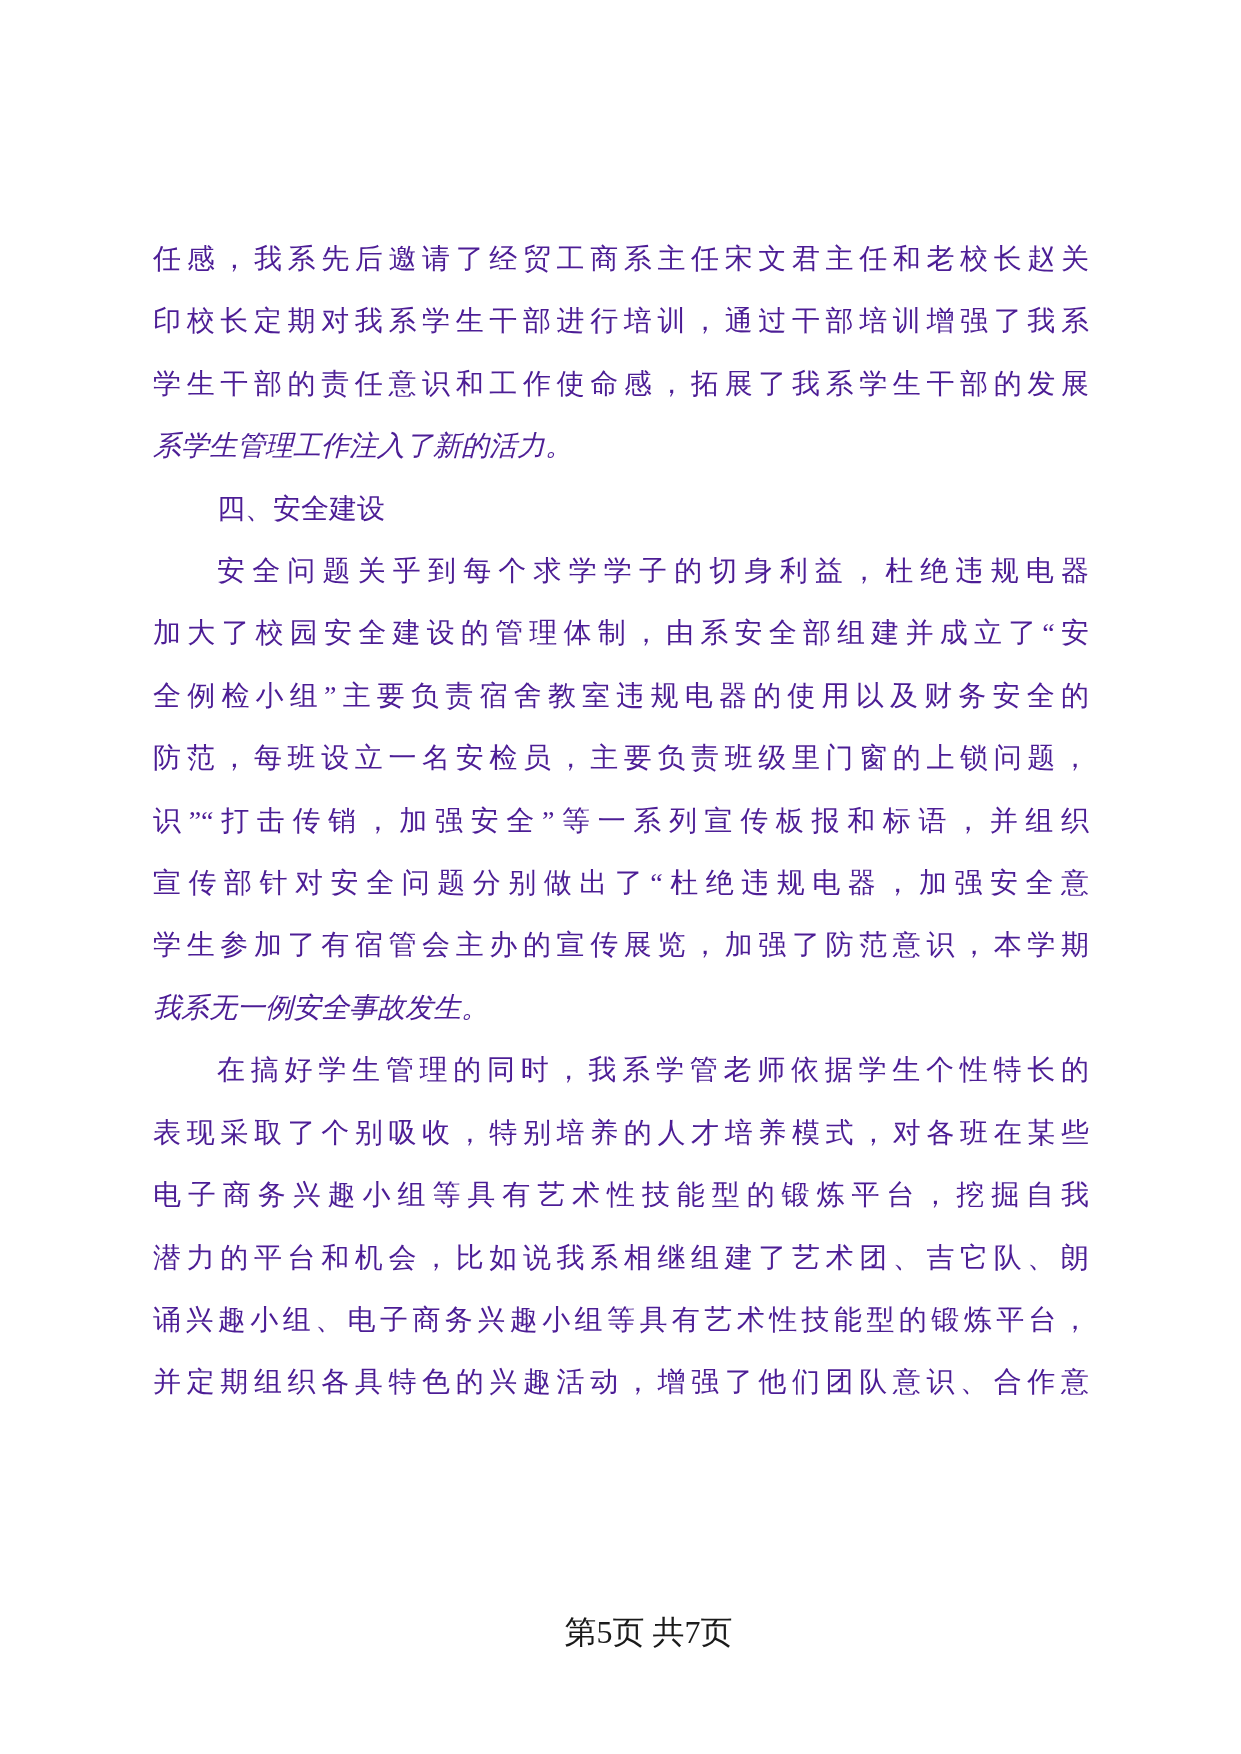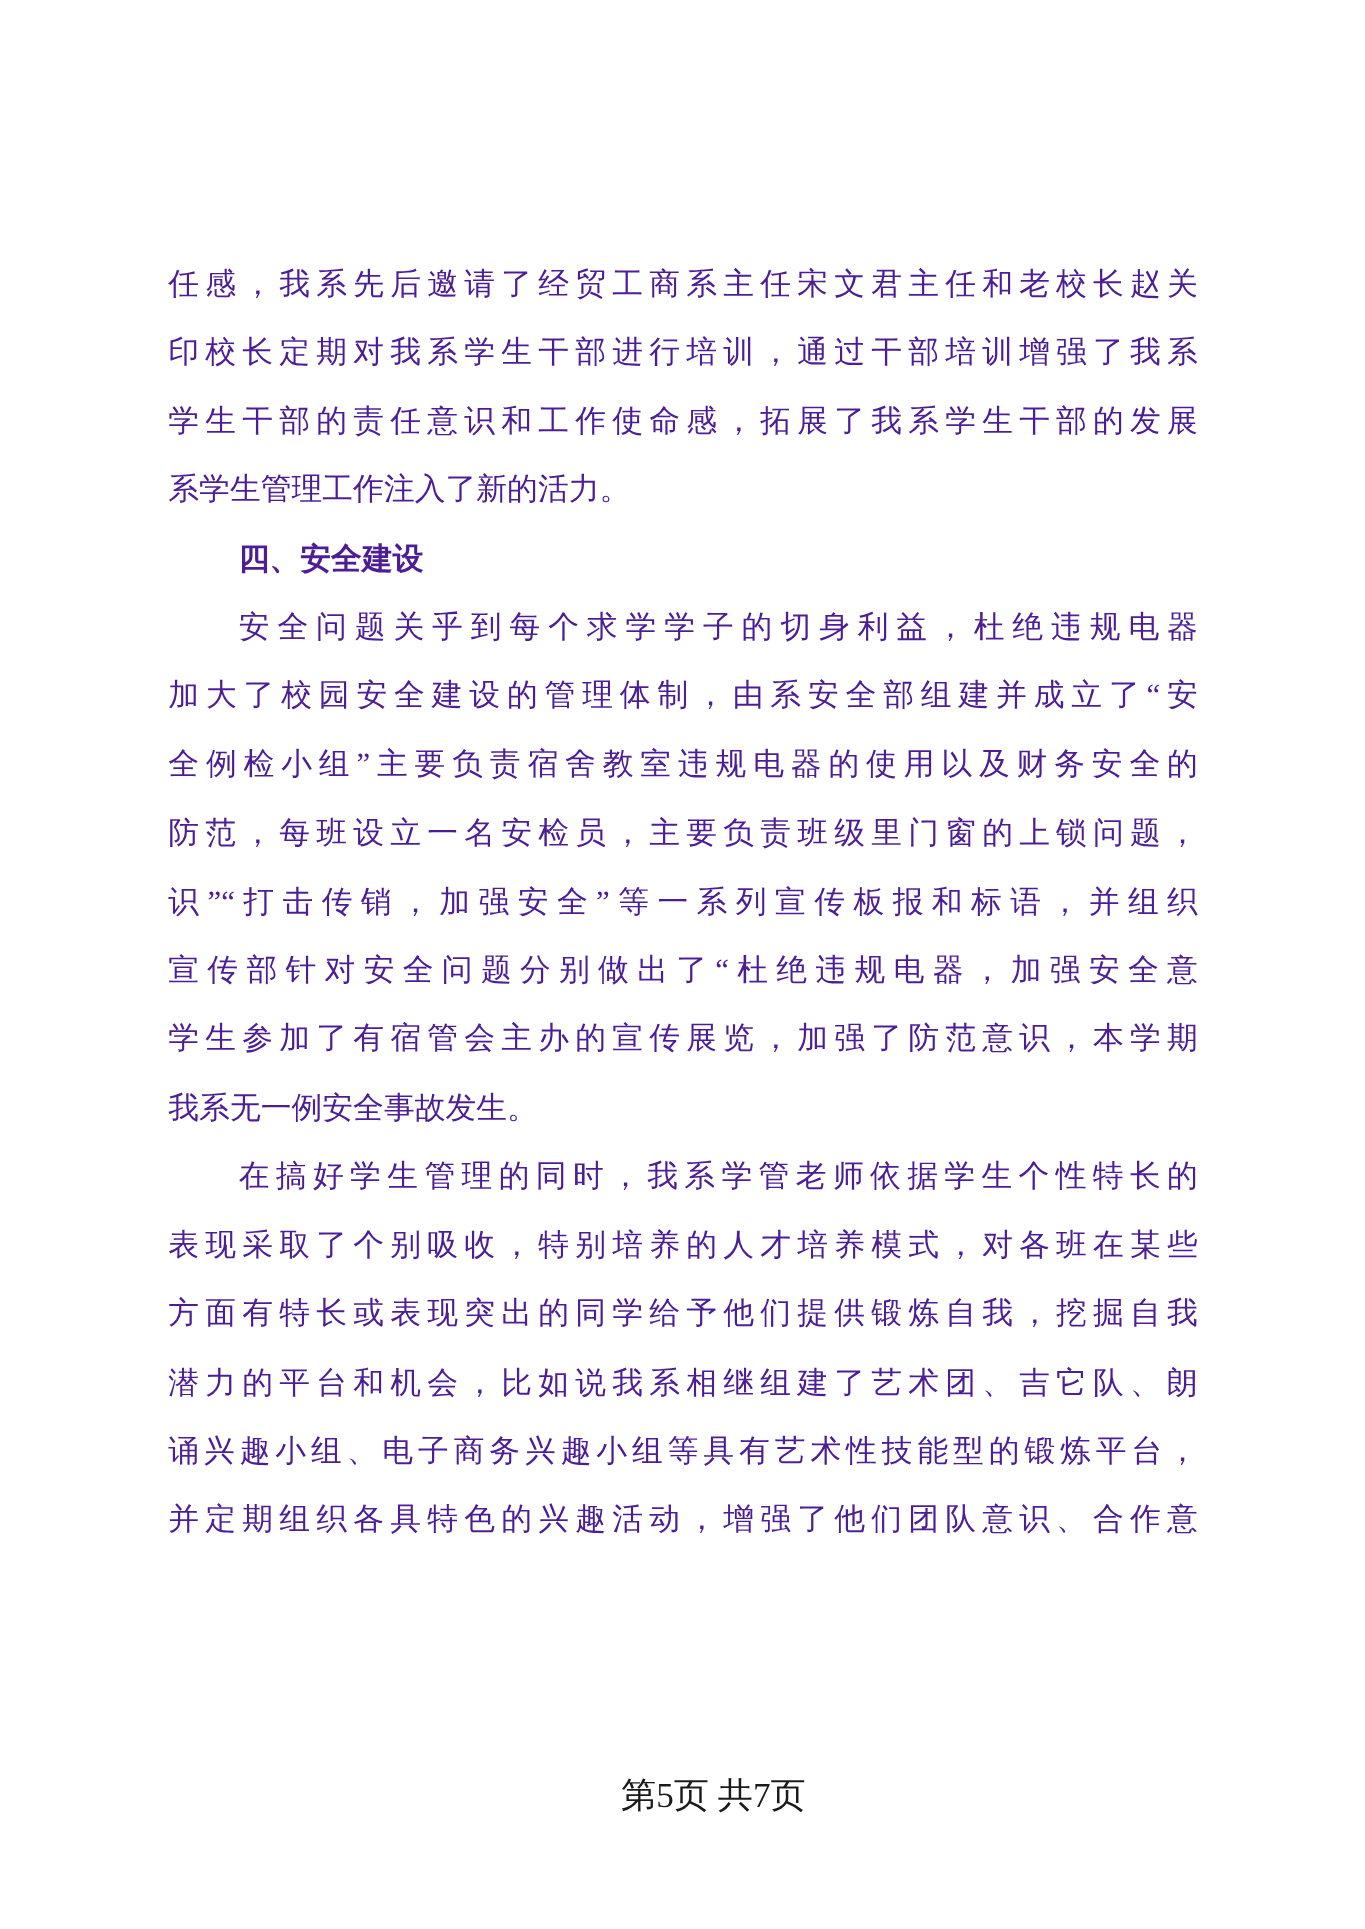--- a/index.html
+++ b/index.html
@@ -27,25 +27,25 @@
     line-height: 62.4px;
     white-space: normal;
     text-align: justify;
     text-align-last: justify;
     color: #4c1d95;
   }
   
   .line.end {
     text-align: right;
     text-align-last: left;
+    font-style: italic;
   }
   .line.heading {
     text-align: right;
     text-align-last: left;
-    font-weight: bold;
   }
   
   .line.indent {
     text-indent: 64px;
   }
   .footer {
     position: absolute;
     top: 1615px;
     left: 0;
     right: 0;
@@ -74,21 +74,21 @@
     <div class="line">全例检小组”主要负责宿舍教室违规电器的使用以及财务安全的</div>
     <div class="line">防范，每班设立一名安检员，主要负责班级里门窗的上锁问题，</div>
     <div class="line">识”“打击传销，加强安全”等一系列宣传板报和标语，并组织</div>
     <div class="line">宣传部针对安全问题分别做出了“杜绝违规电器，加强安全意</div>
     <div class="line">学生参加了有宿管会主办的宣传展览，加强了防范意识，本学期</div>
     <div class="line end">我系无一例安全事故发生。</div>
 
 
     <div class="line indent">在搞好学生管理的同时，我系学管老师依据学生个性特长的</div>
     <div class="line">表现采取了个别吸收，特别培养的人才培养模式，对各班在某些</div>
-    <div class="line">方面有特长或表现突出的同学给予他们提供锻炼自我，挖掘自我</div>
+    <div class="line">电子商务兴趣小组等具有艺术性技能型的锻炼平台，挖掘自我</div>
     <div class="line">潜力的平台和机会，比如说我系相继组建了艺术团、吉它队、朗</div>
     <div class="line">诵兴趣小组、电子商务兴趣小组等具有艺术性技能型的锻炼平台，</div>
     <div class="line">并定期组织各具特色的兴趣活动，增强了他们团队意识、合作意</div>
 
   </div>
 
   <div class="footer">第5页 共7页</div>
 </div>
 
 </body></html>

